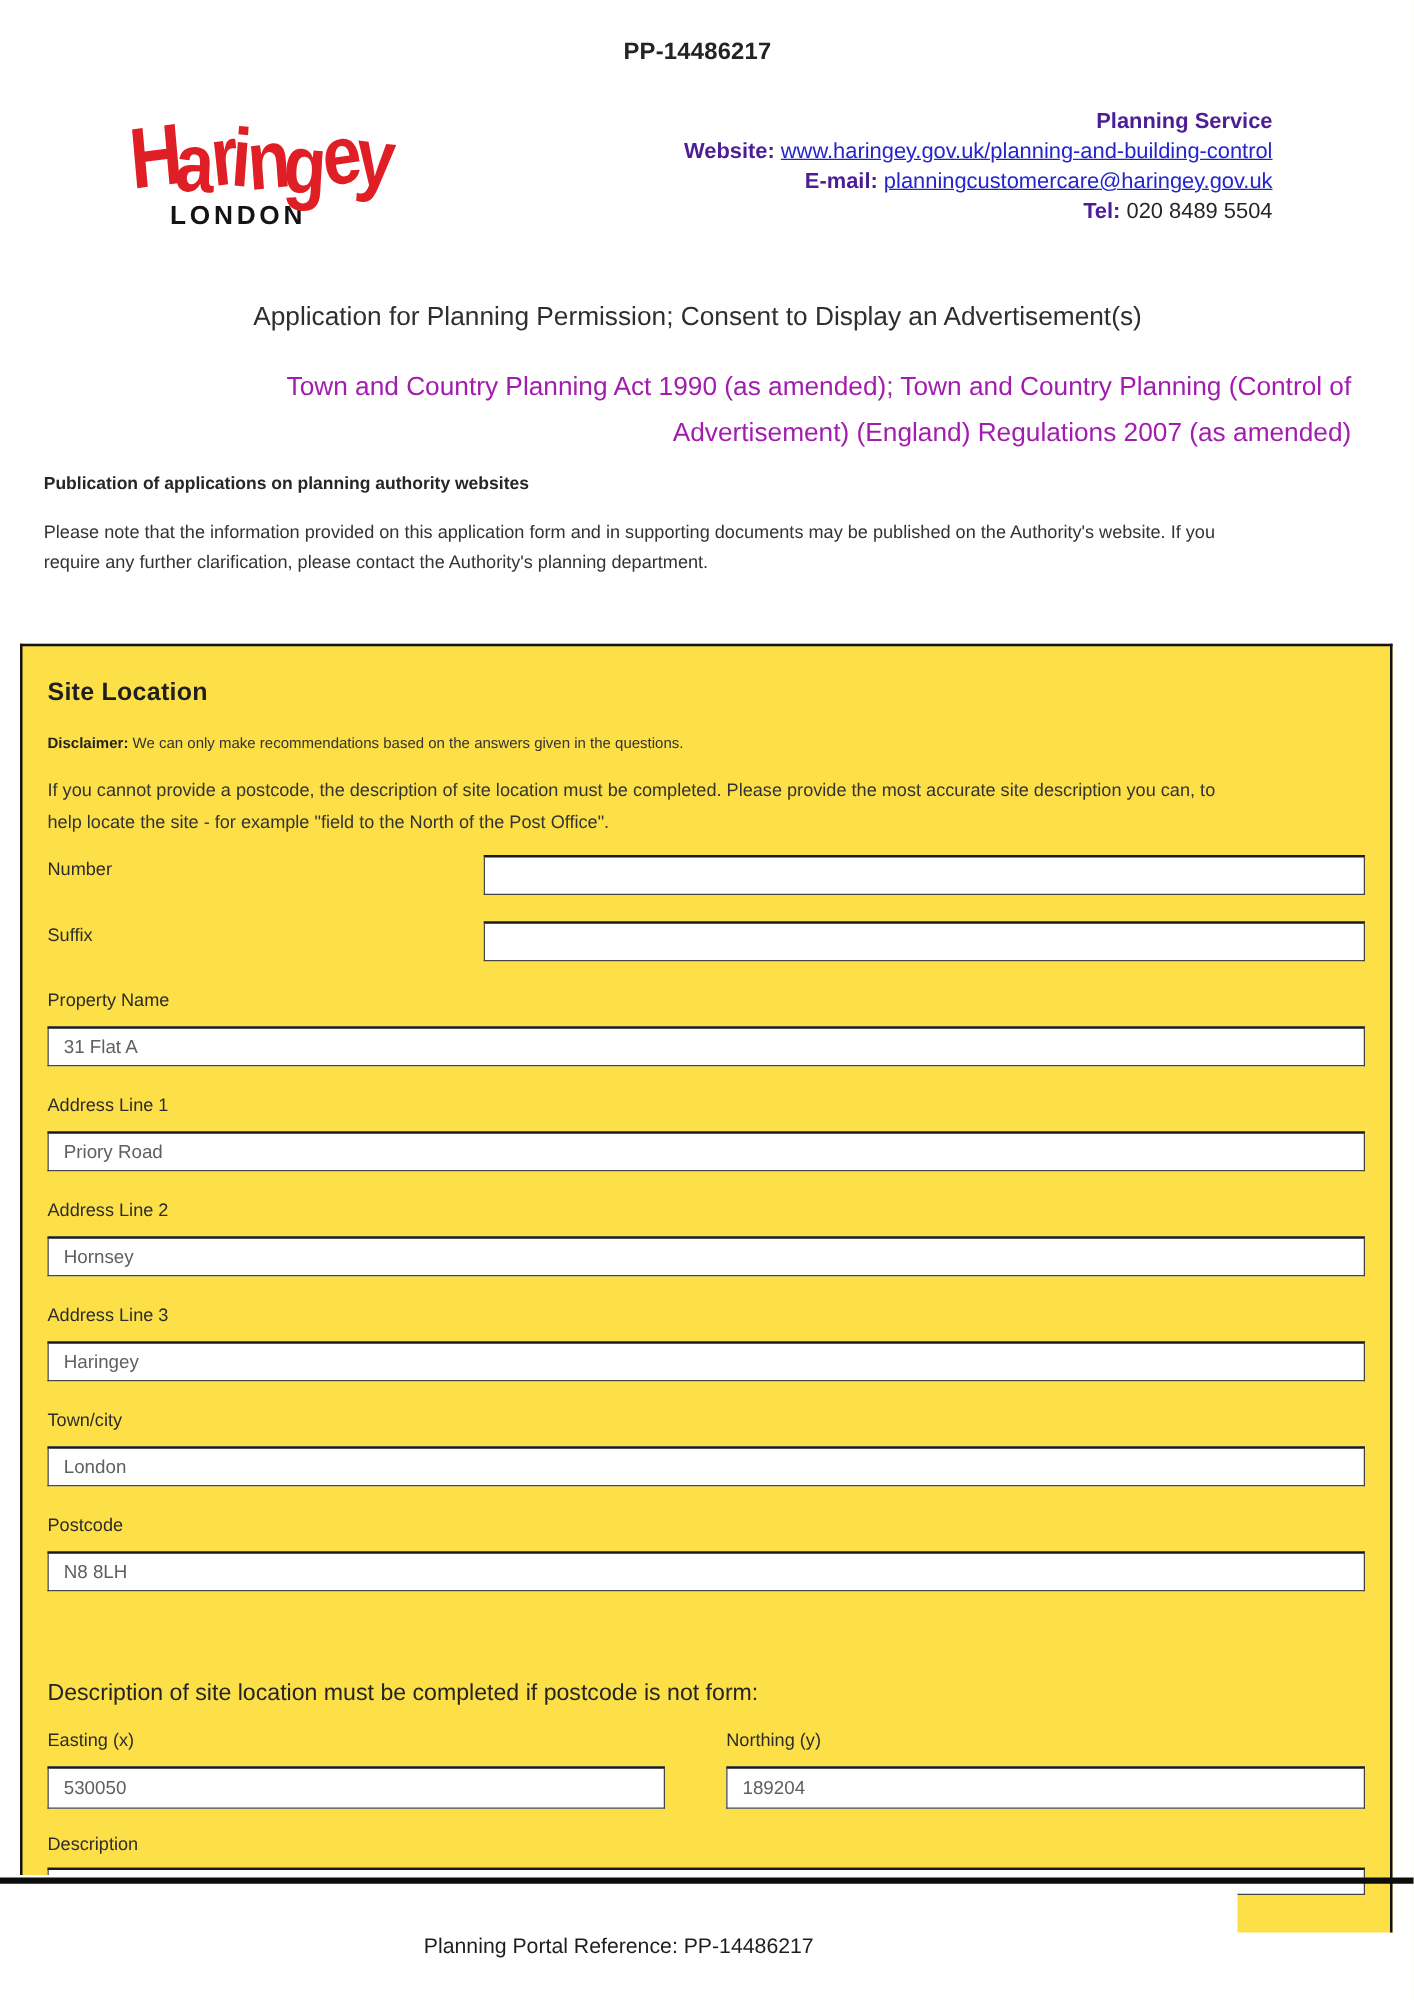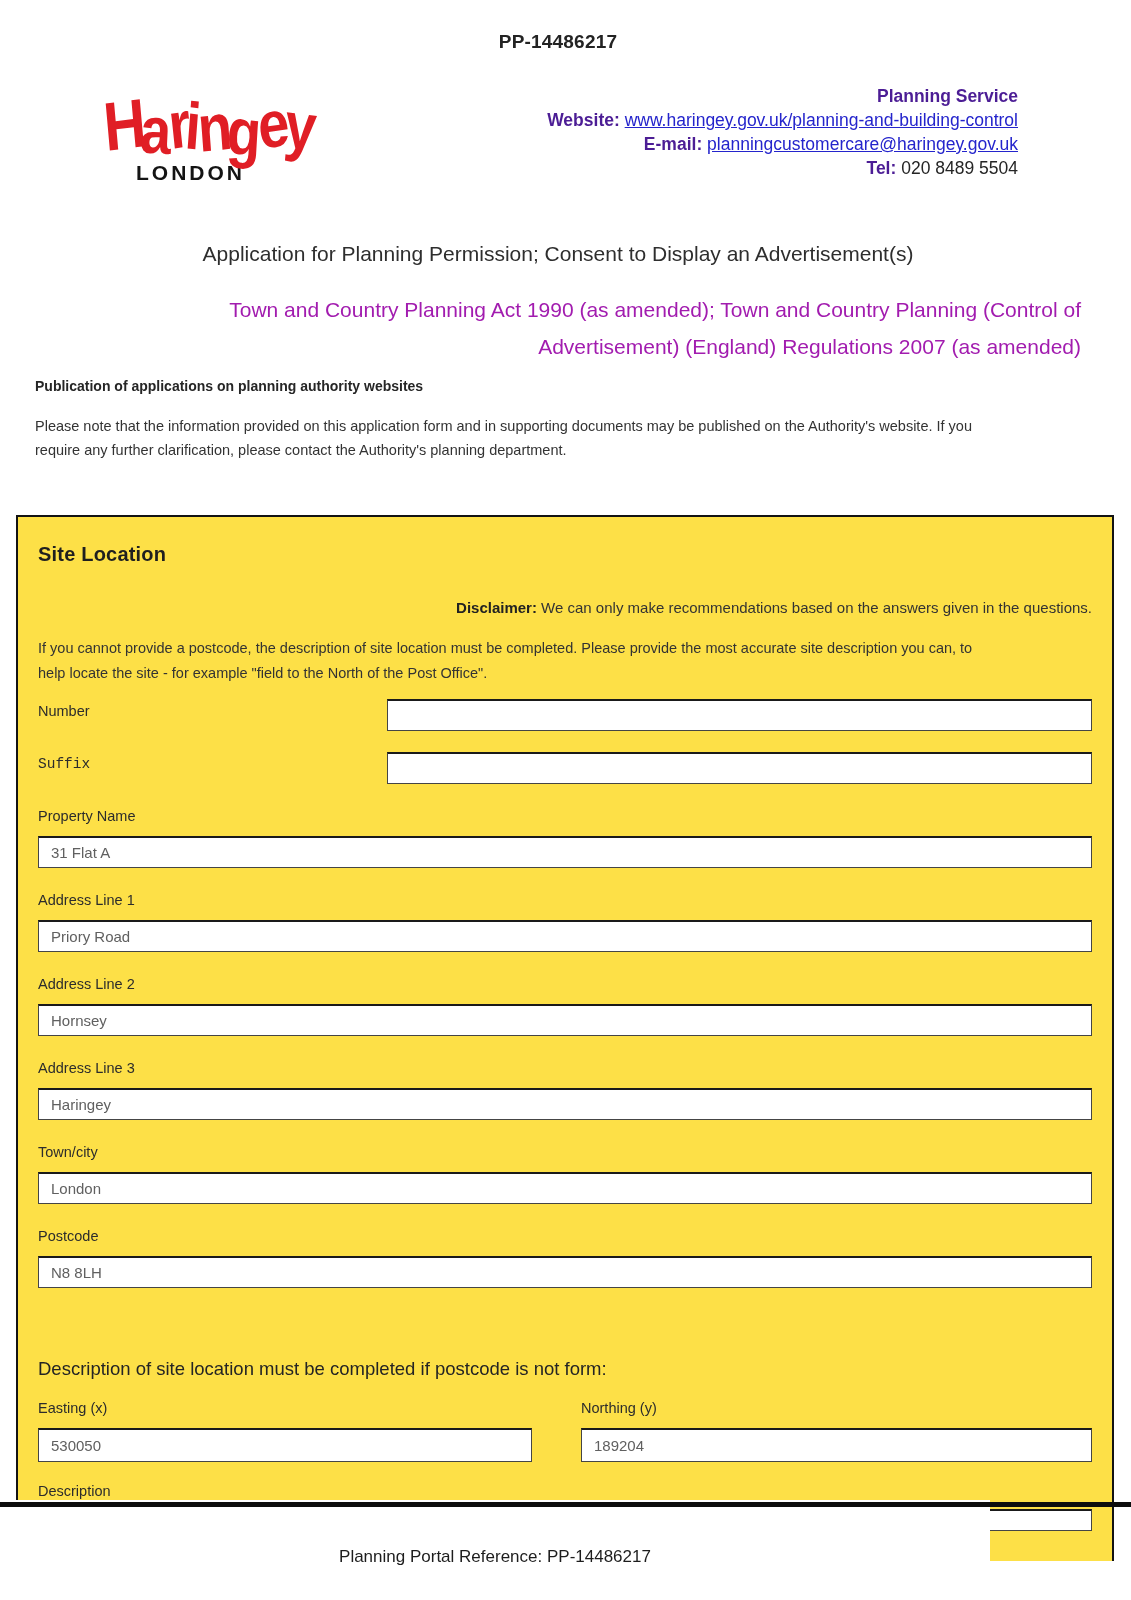--- a/index.html
+++ b/index.html
@@ -33,33 +33,33 @@
   .title-main { margin:36px 50px 0 35px; text-align:center; font-size:21px; color:#2e2e2e; line-height:25px; }
   .title-act  { margin:25px 50px 0 35px; text-align:right; font-size:21px; color:#a21caf; line-height:37px; white-space:pre-line; }
 
   .pub-heading { margin:13px 50px 0 35px; font-size:14px; font-weight:bold; color:#262626; }
   .pub-body    { margin:20px 50px 0 35px; font-size:14.5px; line-height:24px; color:#333; white-space:pre-line; }
 
   
   .site-box { margin:53px 0 0 16px; width:1098px; border:2px solid #131313; border-bottom:none;
     padding:26px 20px 30px 20px; background:#fde047; }
   .sl-heading { font-size:20px; font-weight:bold; color:#1f1f1f; letter-spacing:.2px; }
-  .disclaimer { margin-top:33px; font-size:15px; color:#333;text-align:right; }
+  .disclaimer { margin-top:21px; font-size:12px; color:#333; }
   .disclaimer b { color:#222; }
   .sl-intro { margin-top:20px; font-size:14.5px; line-height:25px; color:#333; white-space:pre-line; }
 
   .field-label { font-size:14.5px; line-height:17px; color:#2c2c2c; }
   .txt-input { display:block; width:100%; height:32px; background:#fff; color:#606060; font-size:15px;
     font-family:inherit; padding:0 12px; border:1px solid #454545; border-top:2px solid #1a1a1a; outline:none; }
 
   .inline-row { display:flex; align-items:flex-start; }
   .inline-row .field-label { width:349px; flex:none; padding-top:4px; }
   .inline-row .txt-input { flex:1; }
   .row-number { margin-top:13px; }
-  .row-suffix { margin-top:21px;font-family:Liberation Mono, monospace; }
+  .row-suffix { margin-top:21px; }
 
   .stack .field-label { margin-top:24px; }
   .stack .txt-input { margin-top:11px; }
 
   .desc-heading { margin-top:69px; font-size:18.5px; line-height:23px; color:#242424; }
 
   .en-row { display:flex; margin-top:20px; }
   .en-col-e { width:494px; flex:none; margin-right:49px; }
   .en-col-n { flex:1; }
   .en-row .txt-input { margin-top:11px; height:34px; }

